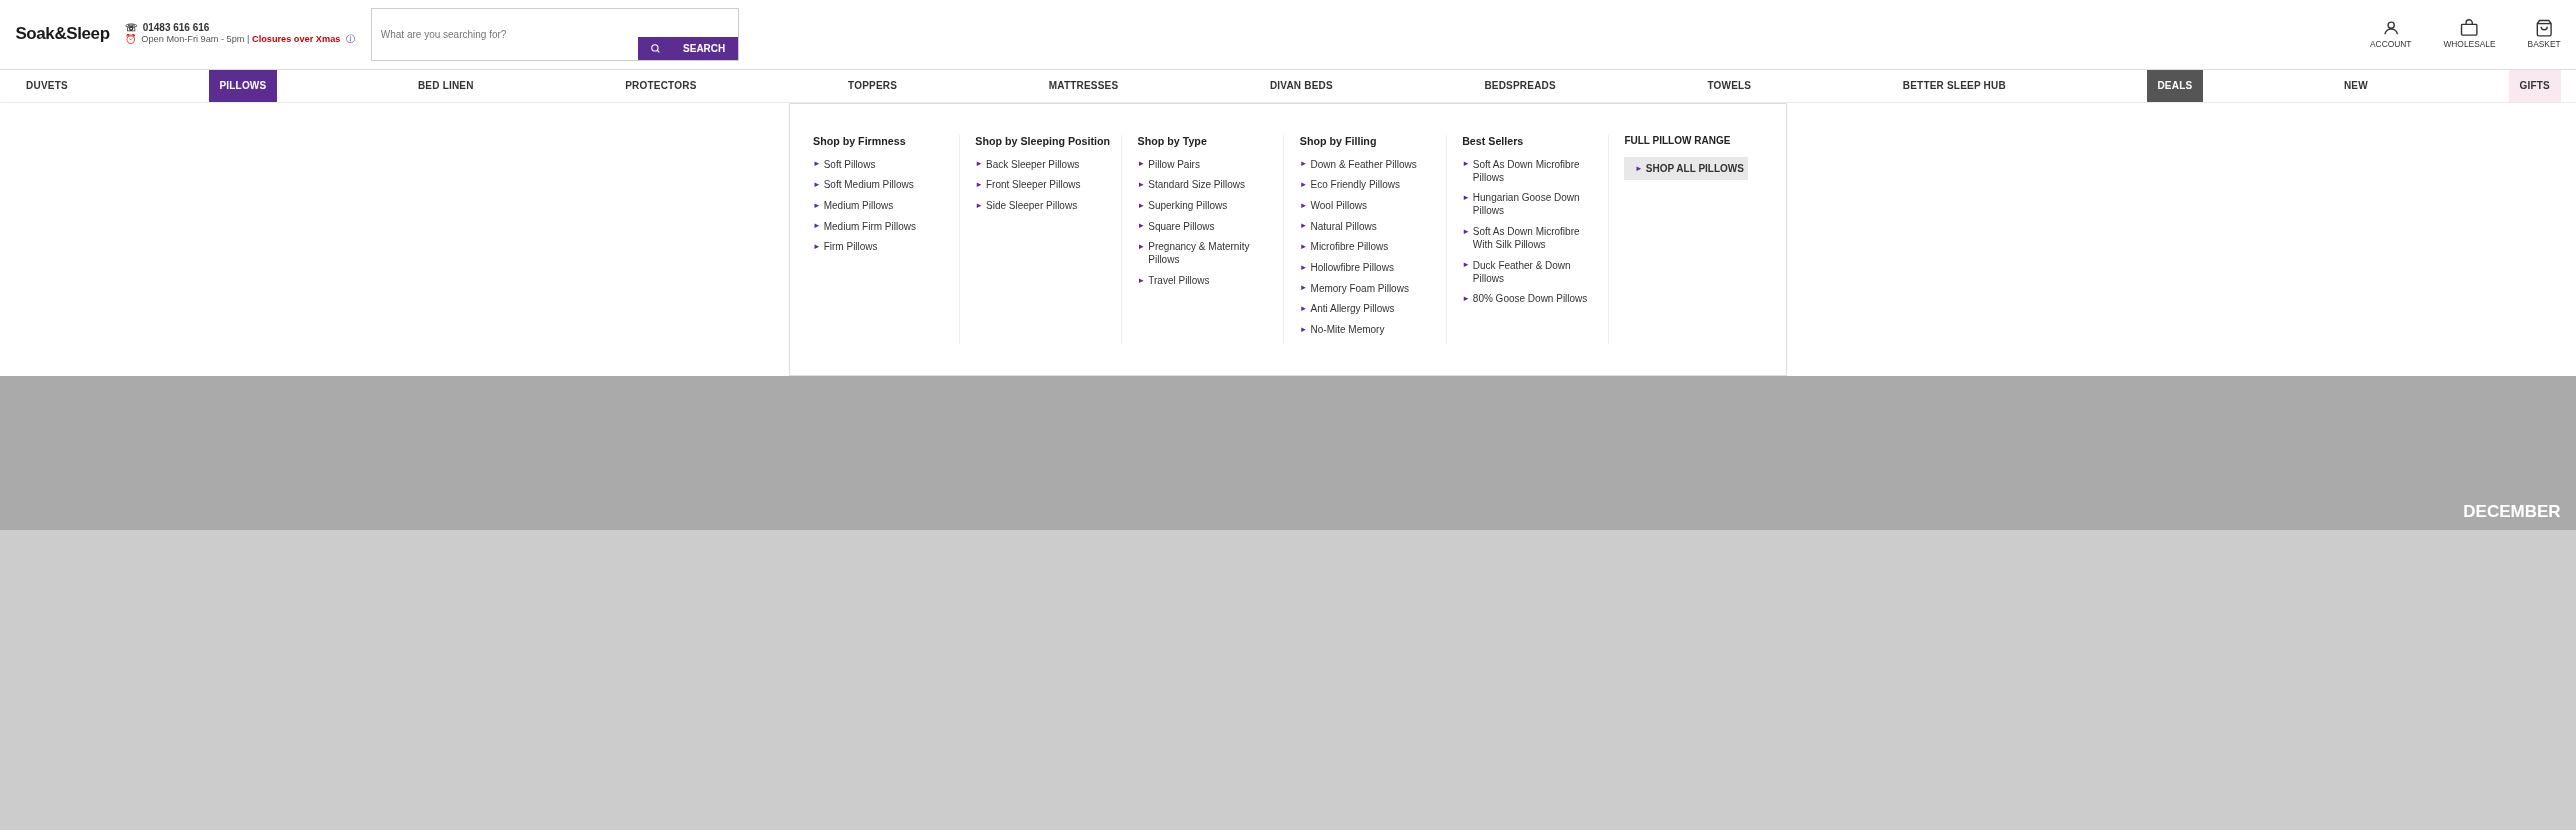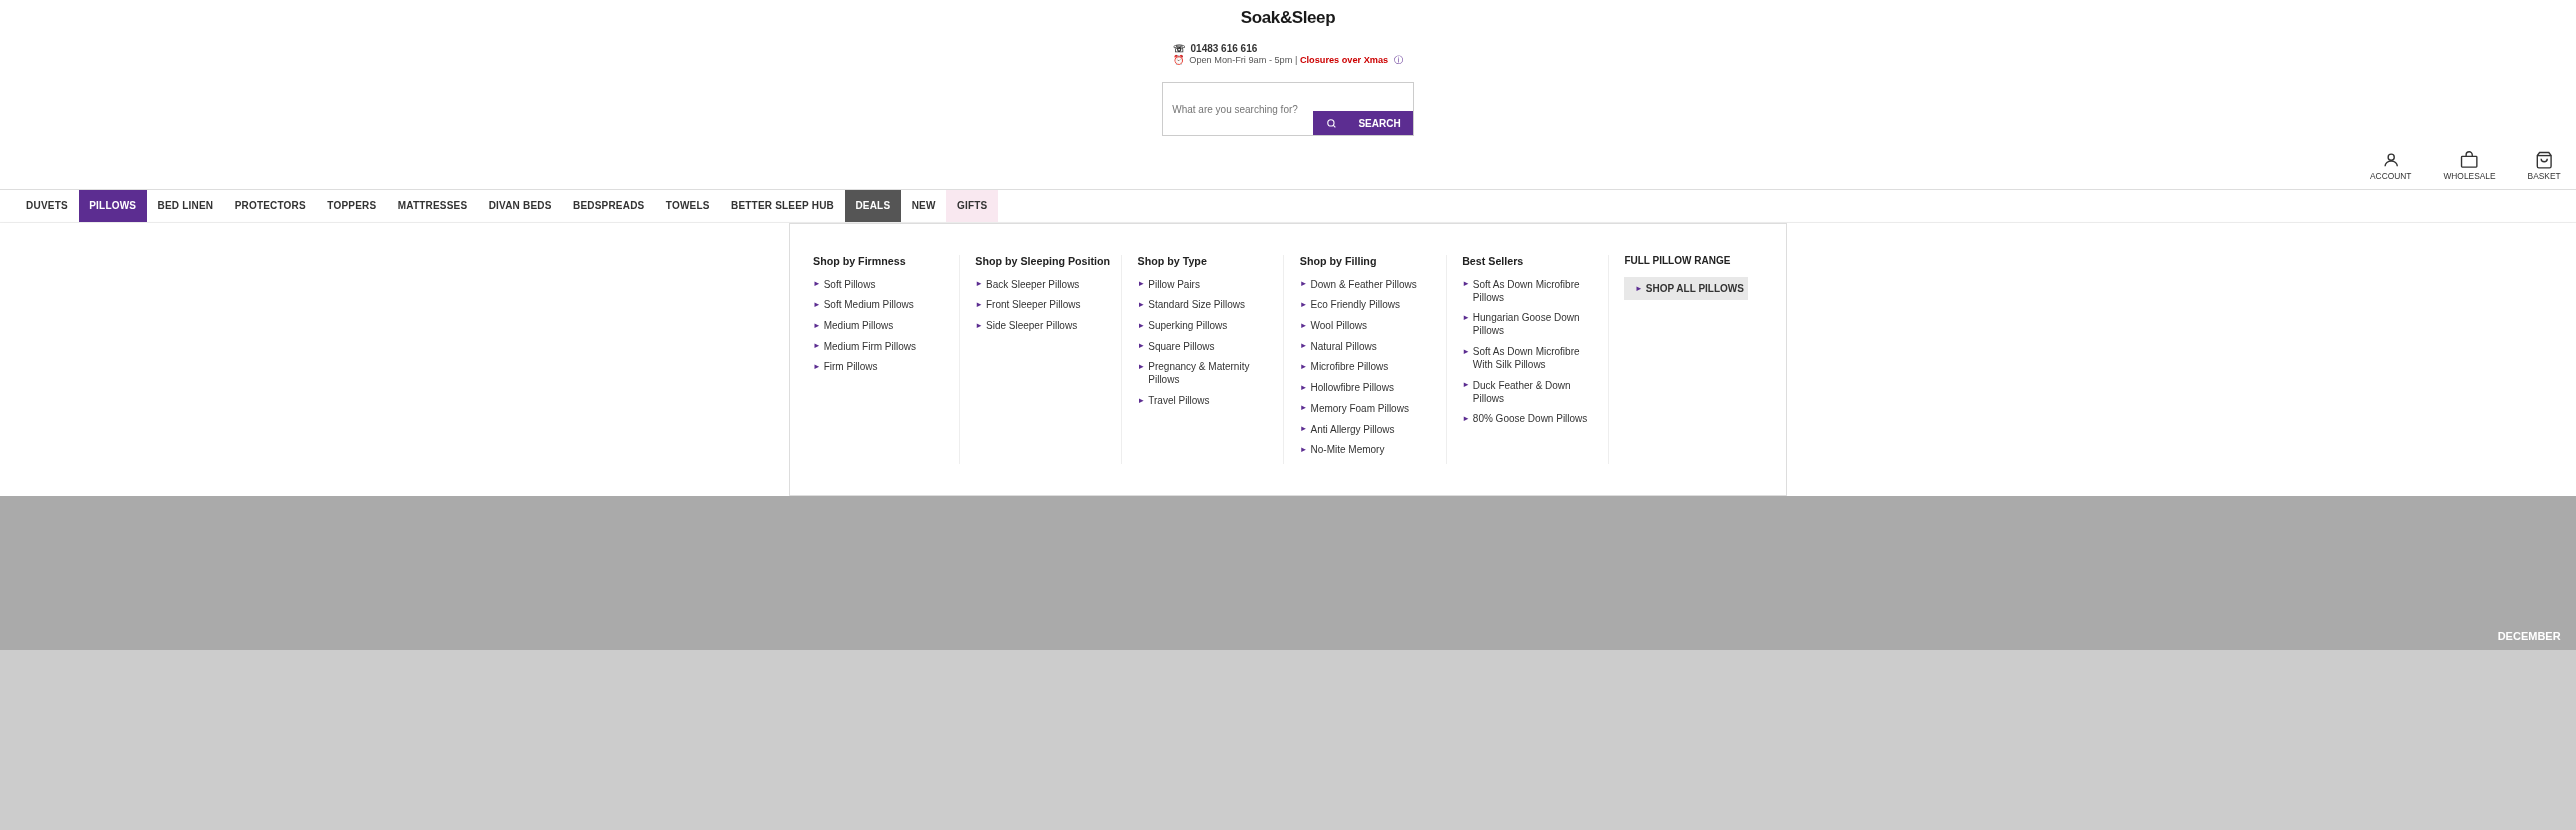--- a/index.html
+++ b/index.html
@@ -6,21 +6,20 @@
     body { font-family: Arial, sans-serif; font-size: 10.7px; color: #333; background: #ccc; }
 
     
     .header {
       background: #fff;
       border-bottom: 0.8px solid #ddd;
       padding: 7.7px 15.4px;
       display: flex;
       align-items: center;
       gap: 15.4px;
-      flex-direction: column;
     }
     .logo {
       font-size: 17px;
       font-weight: bold;
       color: #1a1a1a;
       letter-spacing: -0.4px;
       white-space: nowrap;
     }
     .contact-info {
       display: flex;
@@ -81,20 +80,21 @@
       text-align: center;
     }
     .header-icon-item svg { margin-bottom: 1.5px; }
 
     
     .nav-bar {
       background: #fff;
       border-bottom: 1.5px solid #eee;
       display: flex;
       padding: 0 15.4px;
+      justify-content: space-between;
     }
     .nav-item {
       padding: 10.7px 10.7px;
       font-size: 10px;
       font-weight: bold;
       color: #333;
       cursor: pointer;
       white-space: nowrap;
       text-transform: uppercase;
       letter-spacing: 0.2px;
@@ -181,21 +181,21 @@
     
     .main-content {
       background: #aaa;
       height: 154px;
       display: flex;
       align-items: flex-end;
       padding: 7.7px 15.4px;
     }
     .december-label {
       color: #fff;
-      font-size: 11px;
+      font-size: 17px;
       font-weight: bold;
       margin-left: auto;
     }
 
     .wrapper {
       background: #fff;
       max-width: 100%;
     }
 
     .dropdown-wrapper {

